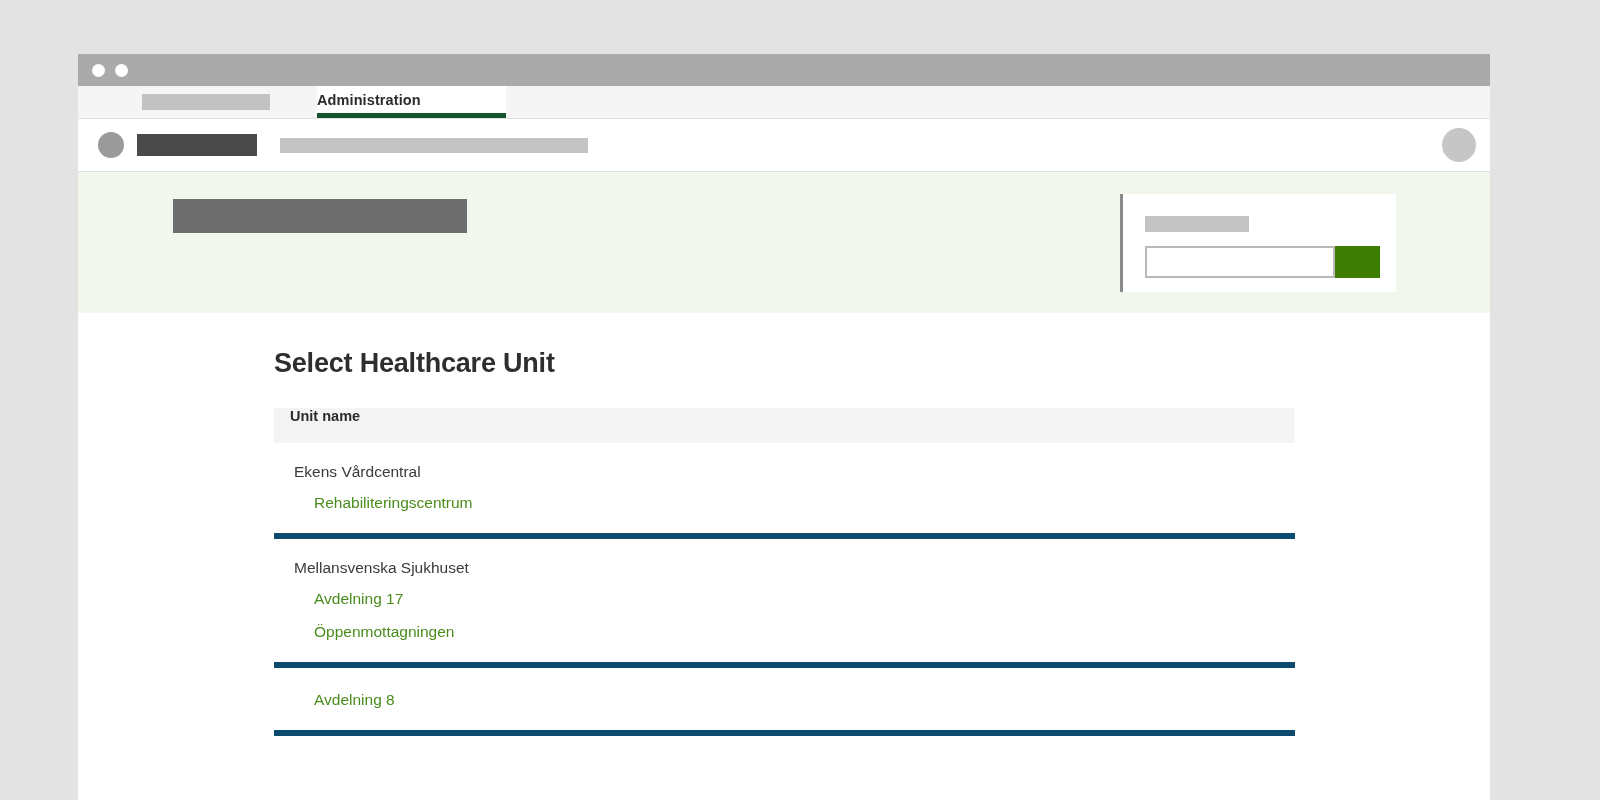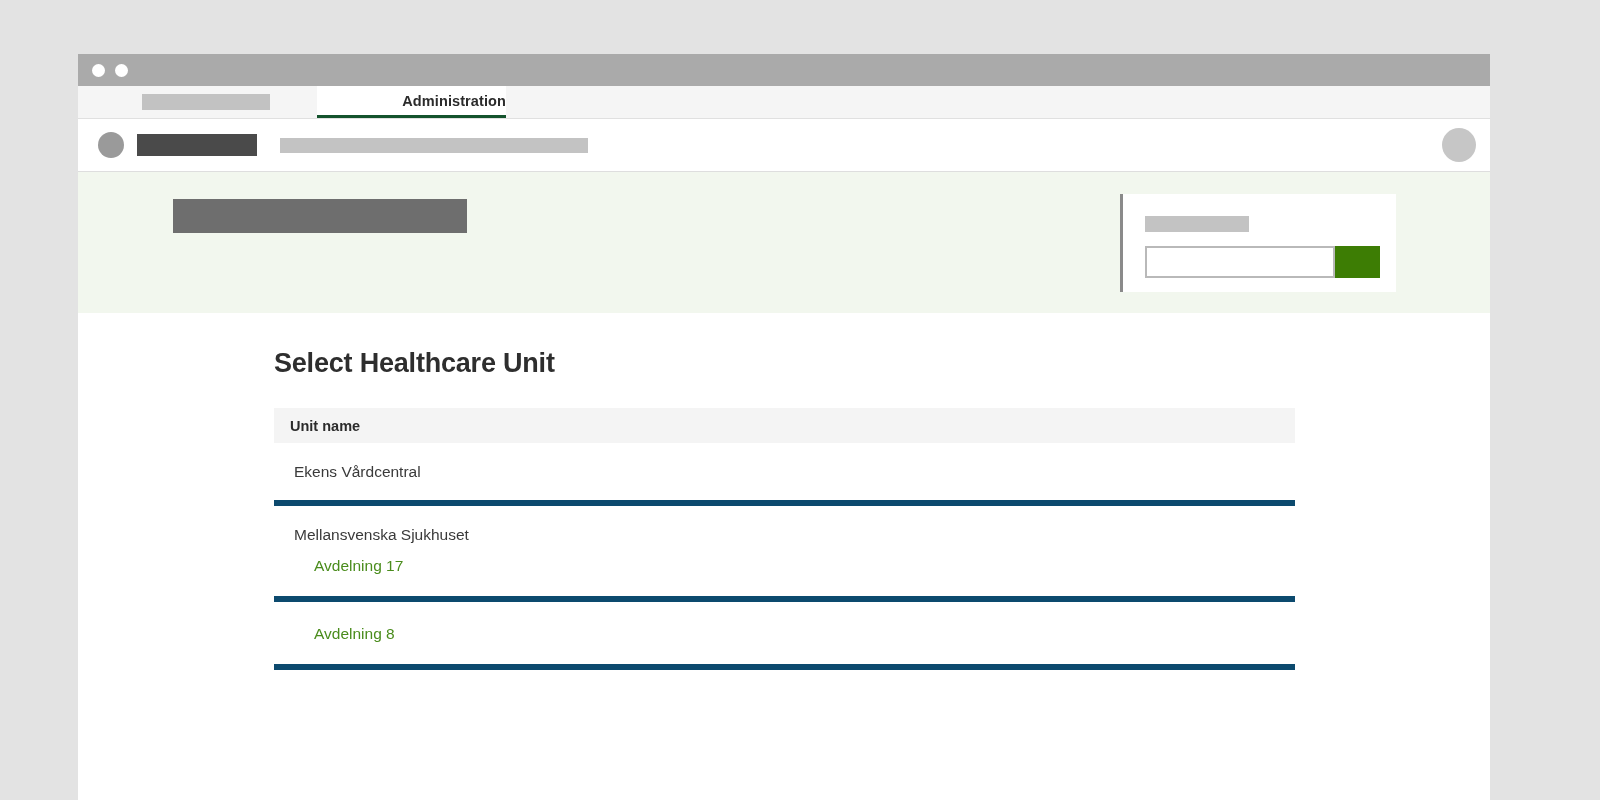--- a/index.html
+++ b/index.html
@@ -55,24 +55,24 @@
     width: 128px;
     height: 16px;
     background: #c2c2c2;
     align-self: center;
     margin-left: 64px;
   }
   .tab-active {
     width: 189px;
     margin-left: 47px;
     background: #ffffff;
-    border-bottom: 3px solid #14532d;
+    border-bottom: 5px solid #14532d;
     display: flex;
     align-items: center;
-    justify-content: flex-end;
+    justify-content: flex-start;
     box-sizing: border-box;
   }
   .tab-active .tab-label {
     font-size: 14.5px;
     font-weight: bold;
     color: #2b2b2b;
     letter-spacing: 0.1px;
   }
 
   
@@ -185,21 +185,20 @@
   }
 
   .unit-table {
     margin: 29px 0 0 196px;
     width: 1021px;
   }
   .table-head {
     background: #f4f4f4;
     height: 35px;
     display: flex;
-    align-items: center;
   }
   .table-head .col-head {
     font-size: 14.5px;
     font-weight: bold;
     color: #2b2b2b;
     padding-left: 16px;
   }
   .unit-group {
     border-bottom: 6px solid #0c4a6e;
     padding: 15px 0 14px 0;
@@ -261,25 +260,27 @@
   <div class="content">
     <h1 class="page-title">Select Healthcare Unit</h1>
 
     <div class="unit-table">
       <div class="table-head">
         <span class="col-head">Unit name</span>
       </div>
 
       <div class="unit-group">
         <div class="unit-parent">Ekens Vårdcentral</div>
+        <a class="unit-child" href="#">Rehabiliteringscentrum</a>
       </div>
 
       <div class="unit-group">
         <div class="unit-parent">Mellansvenska Sjukhuset</div>
         <a class="unit-child" href="#">Avdelning 17</a>
+        <a class="unit-child" href="#">Öppenmottagningen</a>
       </div>
 
       <div class="unit-group">
         <a class="unit-child" href="#">Avdelning 8</a>
       </div>
     </div>
   </div>
 
 </div>
 

